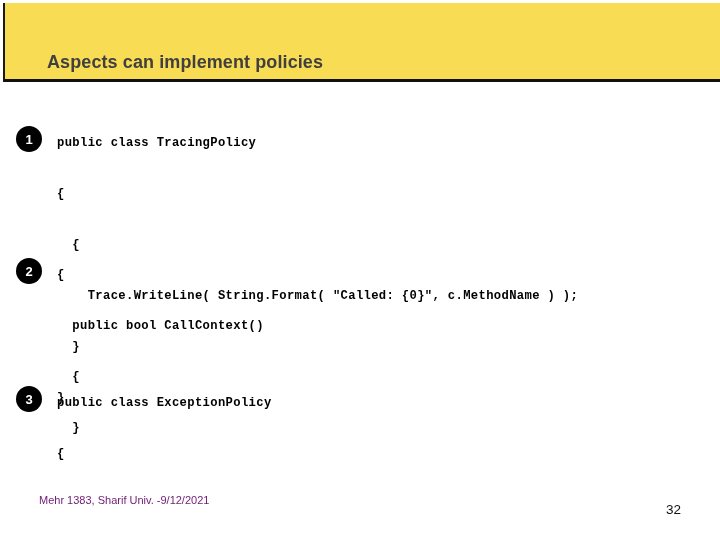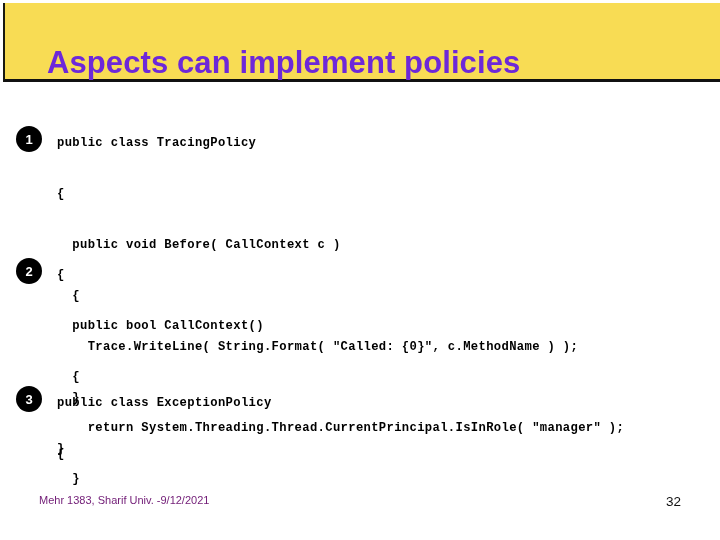--- a/index.html
+++ b/index.html
@@ -24,23 +24,23 @@
     height: 79px;
     background: #f8dc54;
     border-left: 2px solid #1a1a10;
     border-bottom: 3px solid #111111;
     box-sizing: border-box;
     display: flex;
     align-items: center;
   }
   #title-text {
     font-family: "Liberation Sans", sans-serif;
-    font-size: 31px;
+    font-size: 18px;
     font-weight: bold;
-    color: #6d28d9;
+    color: #404040;
     letter-spacing: 0.1px;
     margin-left: 42px;
     white-space: nowrap;
     margin-top: 43px;
   }
 
   
   #code-area {
     position: absolute;
     left: 0;
@@ -105,55 +105,53 @@
     left: 39px;
     top: 0;
     font-family: "Liberation Sans", sans-serif;
     font-size: 11px;
     color: #701a75;
     white-space: nowrap;
   }
   #footer-page {
     position: absolute;
     right: 39px;
-    top: 0;
+    top: 8px;
     font-family: "Liberation Sans", sans-serif;
     font-size: 13.5px;
     color: #111111;
   }
 </style>
 </head>
 <body>
 
 <div id="title-banner">
   <div id="title-text">Aspects can implement policies</div>
 </div>
 
 <div id="code-area">
 
   <div class="code-block" data-idx="0">
     <div class="badge">1</div>
     <div class="code-lines">
       <div class="code-line">public class TracingPolicy</div>
       <div class="code-line">{</div>
-      <div class="code-line">  public void Before( CallContext c )</div>
       <div class="code-line">  {</div>
       <div class="code-line">    Trace.WriteLine( String.Format( "Called: {0}", c.MethodName ) );</div>
       <div class="code-line">  }</div>
       <div class="code-line">}</div>
     </div>
   </div>
 
   <div class="code-block" data-idx="1">
     <div class="badge">2</div>
     <div class="code-lines">
       <div class="code-line">{</div>
       <div class="code-line">  public bool CallContext()</div>
       <div class="code-line">  {</div>
-      <div class="code-line">    return System.Threading.Thread.CurrentPrincipal.IsInRole( "manager" );</div>
       <div class="code-line">  }</div>
       
     </div>
   </div>
 
   <div class="code-block" data-idx="2">
     <div class="badge">3</div>
     <div class="code-lines">
       <div class="code-line">public class ExceptionPolicy</div>
       <div class="code-line">{</div>

